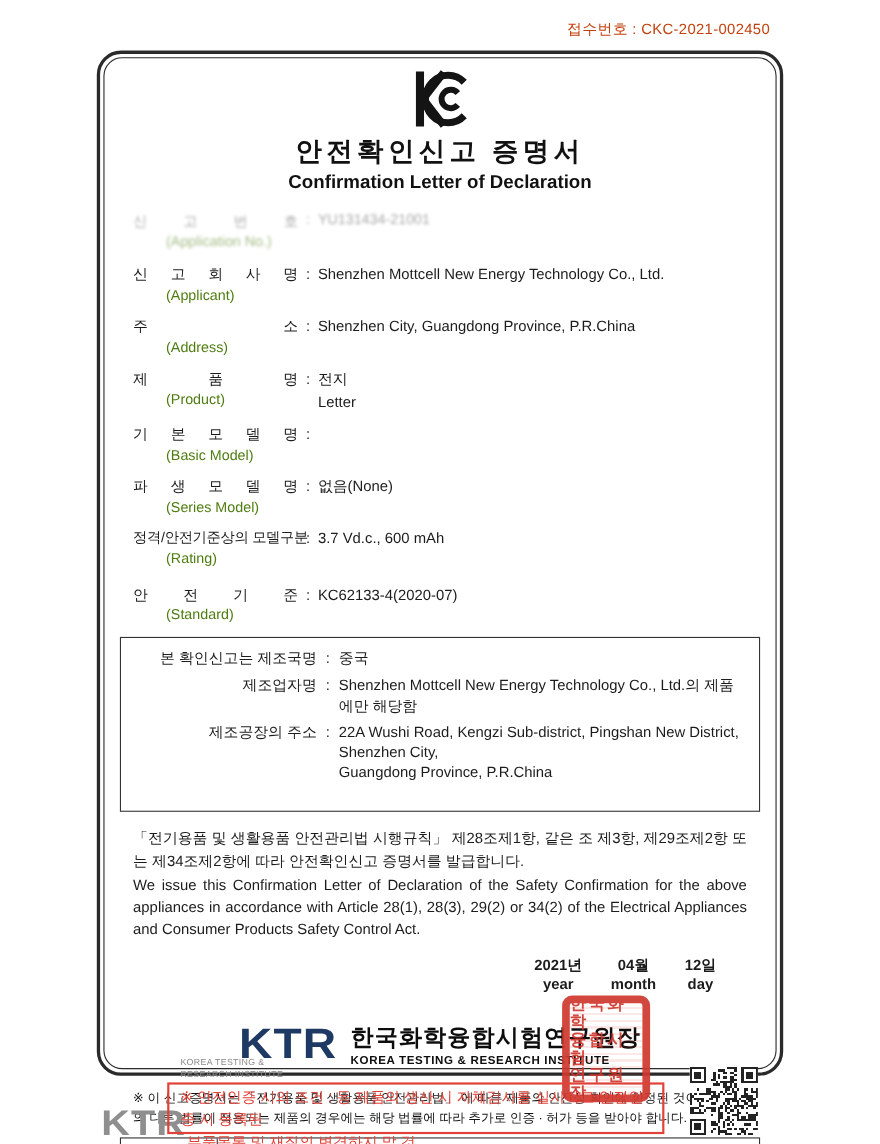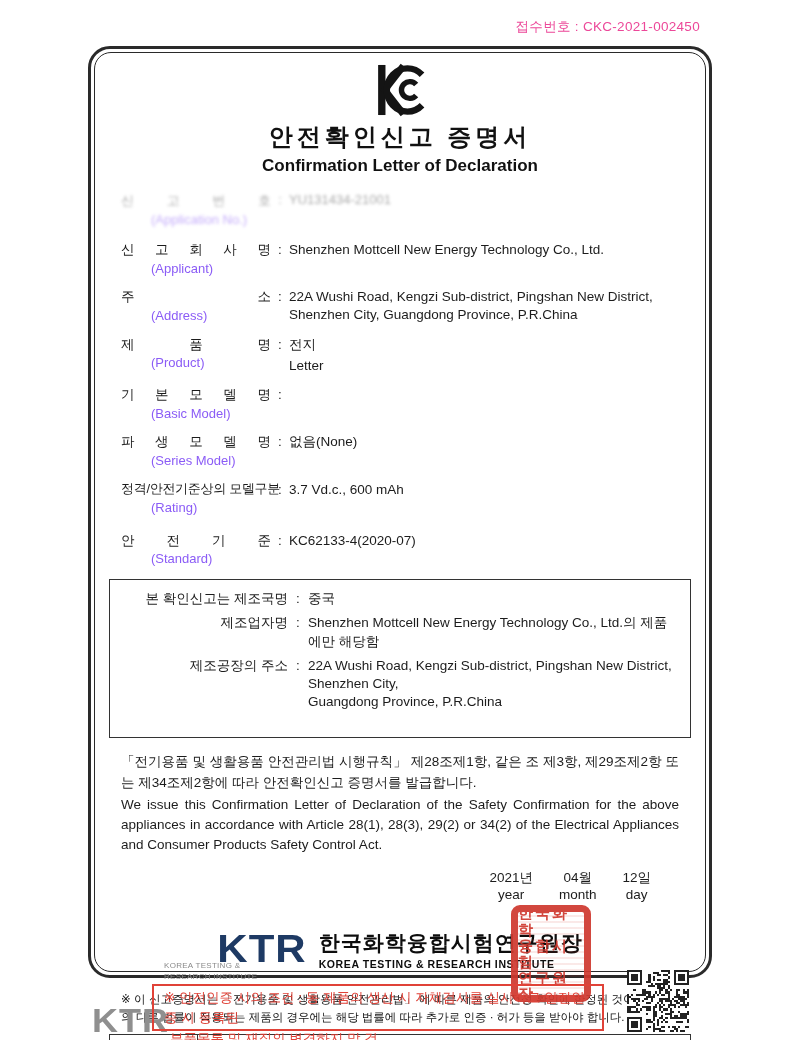--- a/index.html
+++ b/index.html
@@ -9,21 +9,21 @@
     --ink:#1c1c1c;
   }
   *{margin:0;padding:0;box-sizing:border-box;}
   html,body{background:#ffffff;}
   body{
     width:800px;height:1040px;position:relative;overflow:hidden;
     font-family:"Liberation Sans","DejaVu Sans",sans-serif;
     color:var(--ink);
   }
   .receipt{
-    position:absolute;top:18px;right:100px;font-size:13.5px;letter-spacing:.3px;color:#ec4899;
+    position:absolute;top:18px;right:100px;font-size:13.5px;letter-spacing:.3px;color:#c2410c;
   }
   .frame{
     position:absolute;left:88px;top:46px;width:624px;height:932px;
     border:3px solid #2a2a2a;border-radius:22px;
   }
   .frame-inner{
     position:absolute;inset:3px;border:1px solid #2a2a2a;border-radius:17px;
     padding:10px 26px 0 26px;
   }
   .kc-logo{width:100%;text-align:center;height:56px;}
@@ -38,21 +38,21 @@
   .appno{
     display:flex;margin-top:16px;margin-bottom:14px;
     filter:blur(1.4px);opacity:.5;font-size:13px;color:#555;
   }
   .appno .flbl{width:150px;}
   
   .frow{display:flex;font-size:13.5px;margin-bottom:11px;line-height:1.3;}
   .flbl{width:150px;flex:0 0 150px;}
   .fko{display:block;width:100%;text-align:justify;text-align-last:justify;white-space:nowrap;}
   .fko.nojust{text-align:left;text-align-last:left;font-size:13px;letter-spacing:-0.3px;}
-  .fen{display:block;padding-left:30px;margin-top:2px;font-size:13px;color:#8b5cf6;}
+  .fen{display:block;padding-left:30px;margin-top:2px;font-size:13px;color:#4d7c0f;}
   .fcolon{width:18px;flex:0 0 18px;text-align:center;}
   .fval{flex:1;}
   .fval .v2{margin-top:4px;}
   .row-standard{margin-top:15px;}
   .row-rating{margin-top:6px;}
   
   .mfg-box{
     border:1.5px solid #333;margin:8px -12px 14px -12px;padding:10px 10px 20px 10px;
     font-size:13.5px;
   }
@@ -61,21 +61,21 @@
   .mfg-colon{width:20px;flex:0 0 20px;text-align:center;}
   .mfg-val{flex:1;}
   
   .decl{font-size:13.5px;line-height:1.5;text-align:justify;margin:2px 0;}
   .decl-en{margin-top:2px;}
   
   .date-row{
     display:flex;justify-content:flex-end;gap:26px;margin:14px 28px 6px 0;
     font-size:13.5px;text-align:center;
   }
-  .date-col div{line-height:1.25;}
+  .date-col div{line-height:1.25;font-weight:bold;}
   
   .issuer-row{
     position:relative;display:flex;align-items:center;justify-content:center;
     margin-top:10px;height:72px;
   }
   .ktr-big{
     font-size:42px;font-weight:800;color:var(--accent_navy);
     letter-spacing:1px;transform:scaleY(.92);margin-right:12px;
   }
   .issuer-name .iko{font-size:21px;font-weight:bold;letter-spacing:1px;color:#0d0d0d;}
@@ -160,21 +160,20 @@
         </div>
     </div>
 
     <div class="frow">
       <div class="flbl">
         <span class="fko">주 소</span>
         <span class="fen">(Address)</span>
       </div>
       <span class="fcolon">:</span>
       <div class="fval">
-        <div class="v1">22A Wushi Road, Kengzi Sub-district, Pingshan New District,</div>
         <div>Shenzhen City, Guangdong Province, P.R.China</div>
       </div>
     </div>
 
     <div class="frow">
       <div class="flbl">
         <span class="fko">제 품 명</span>
         <span class="fen">(Product)</span>
       </div>
       <span class="fcolon">:</span>

